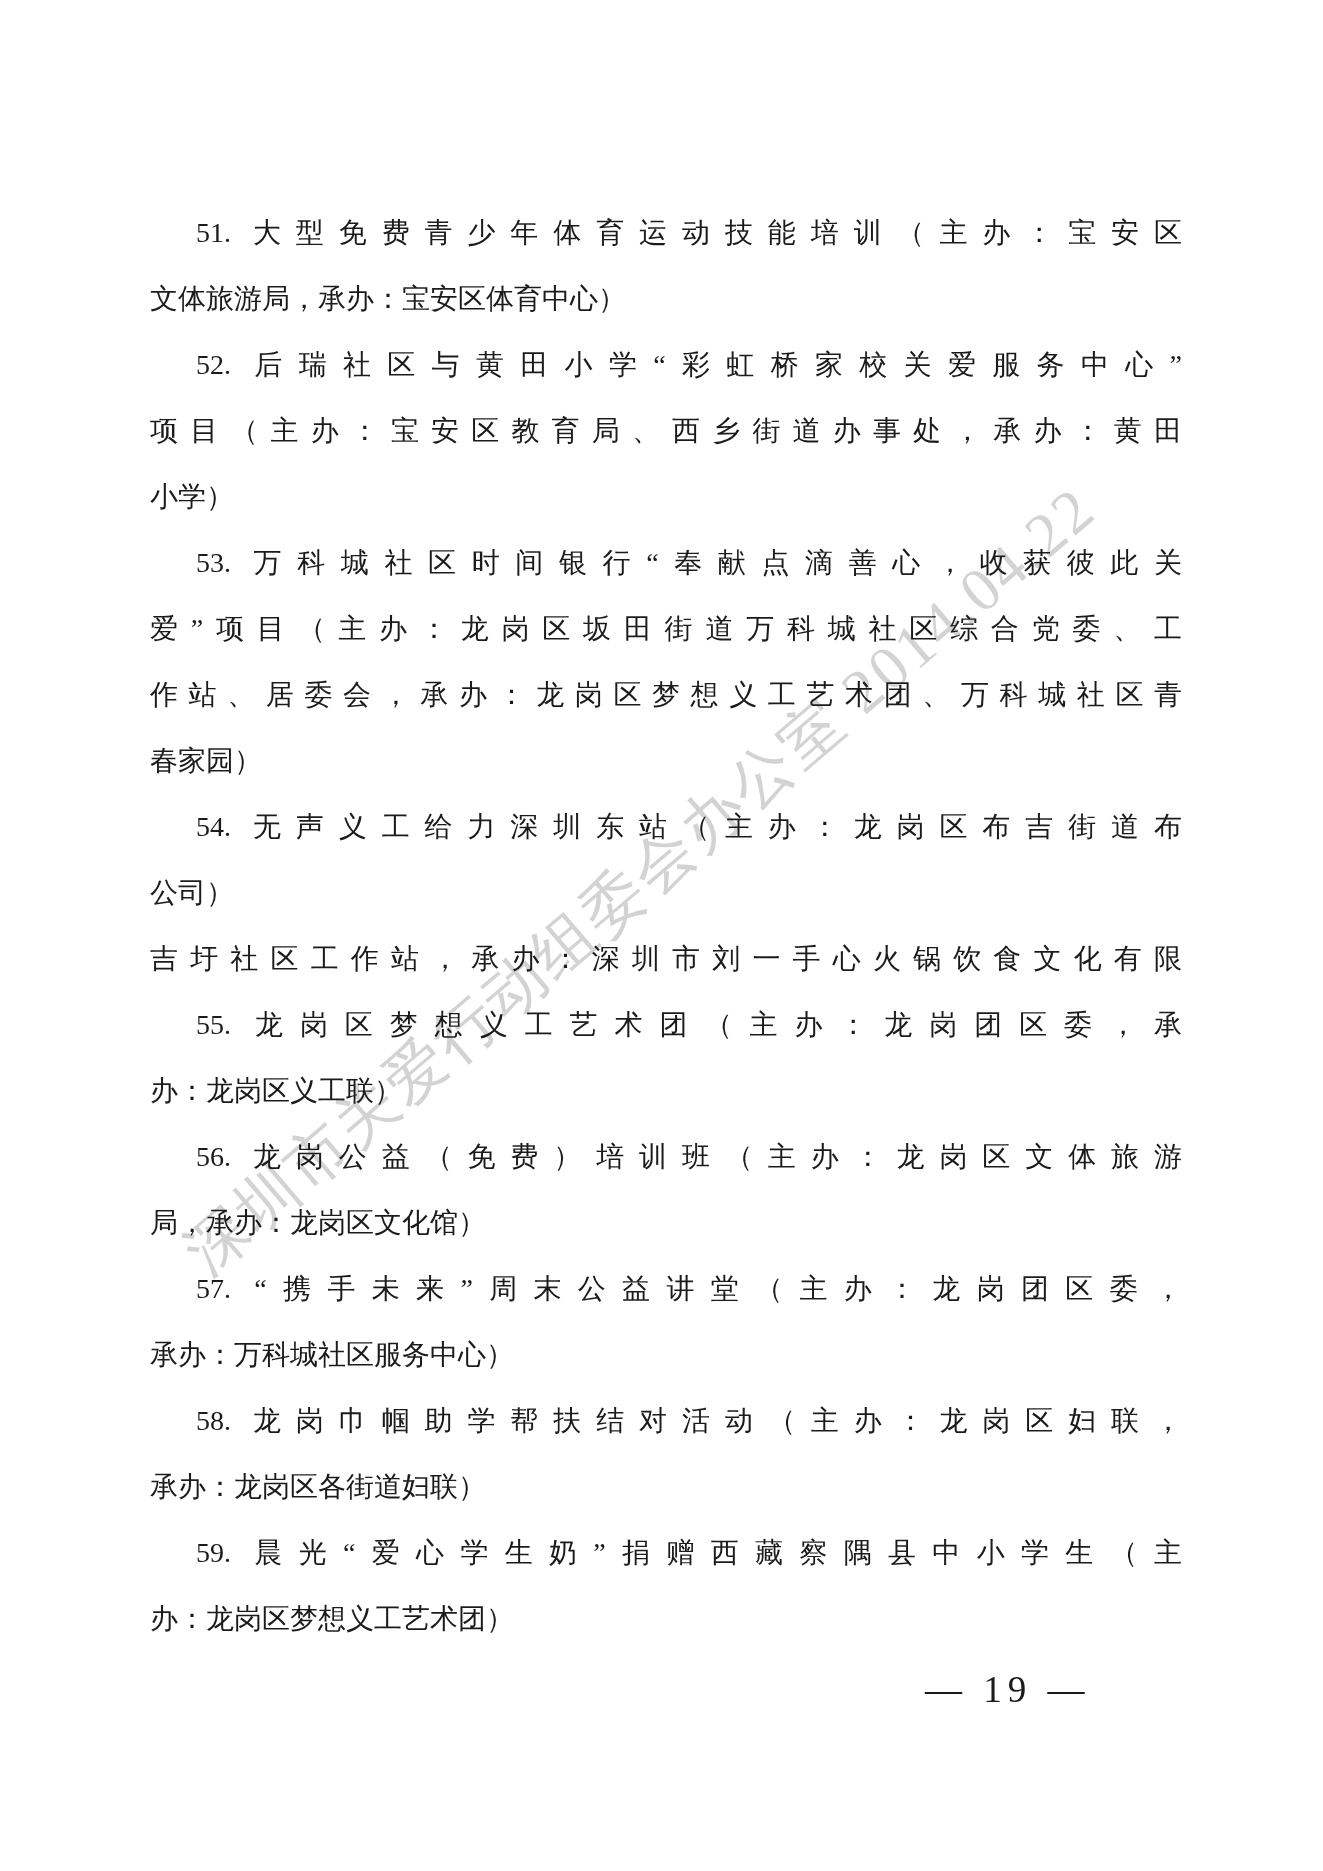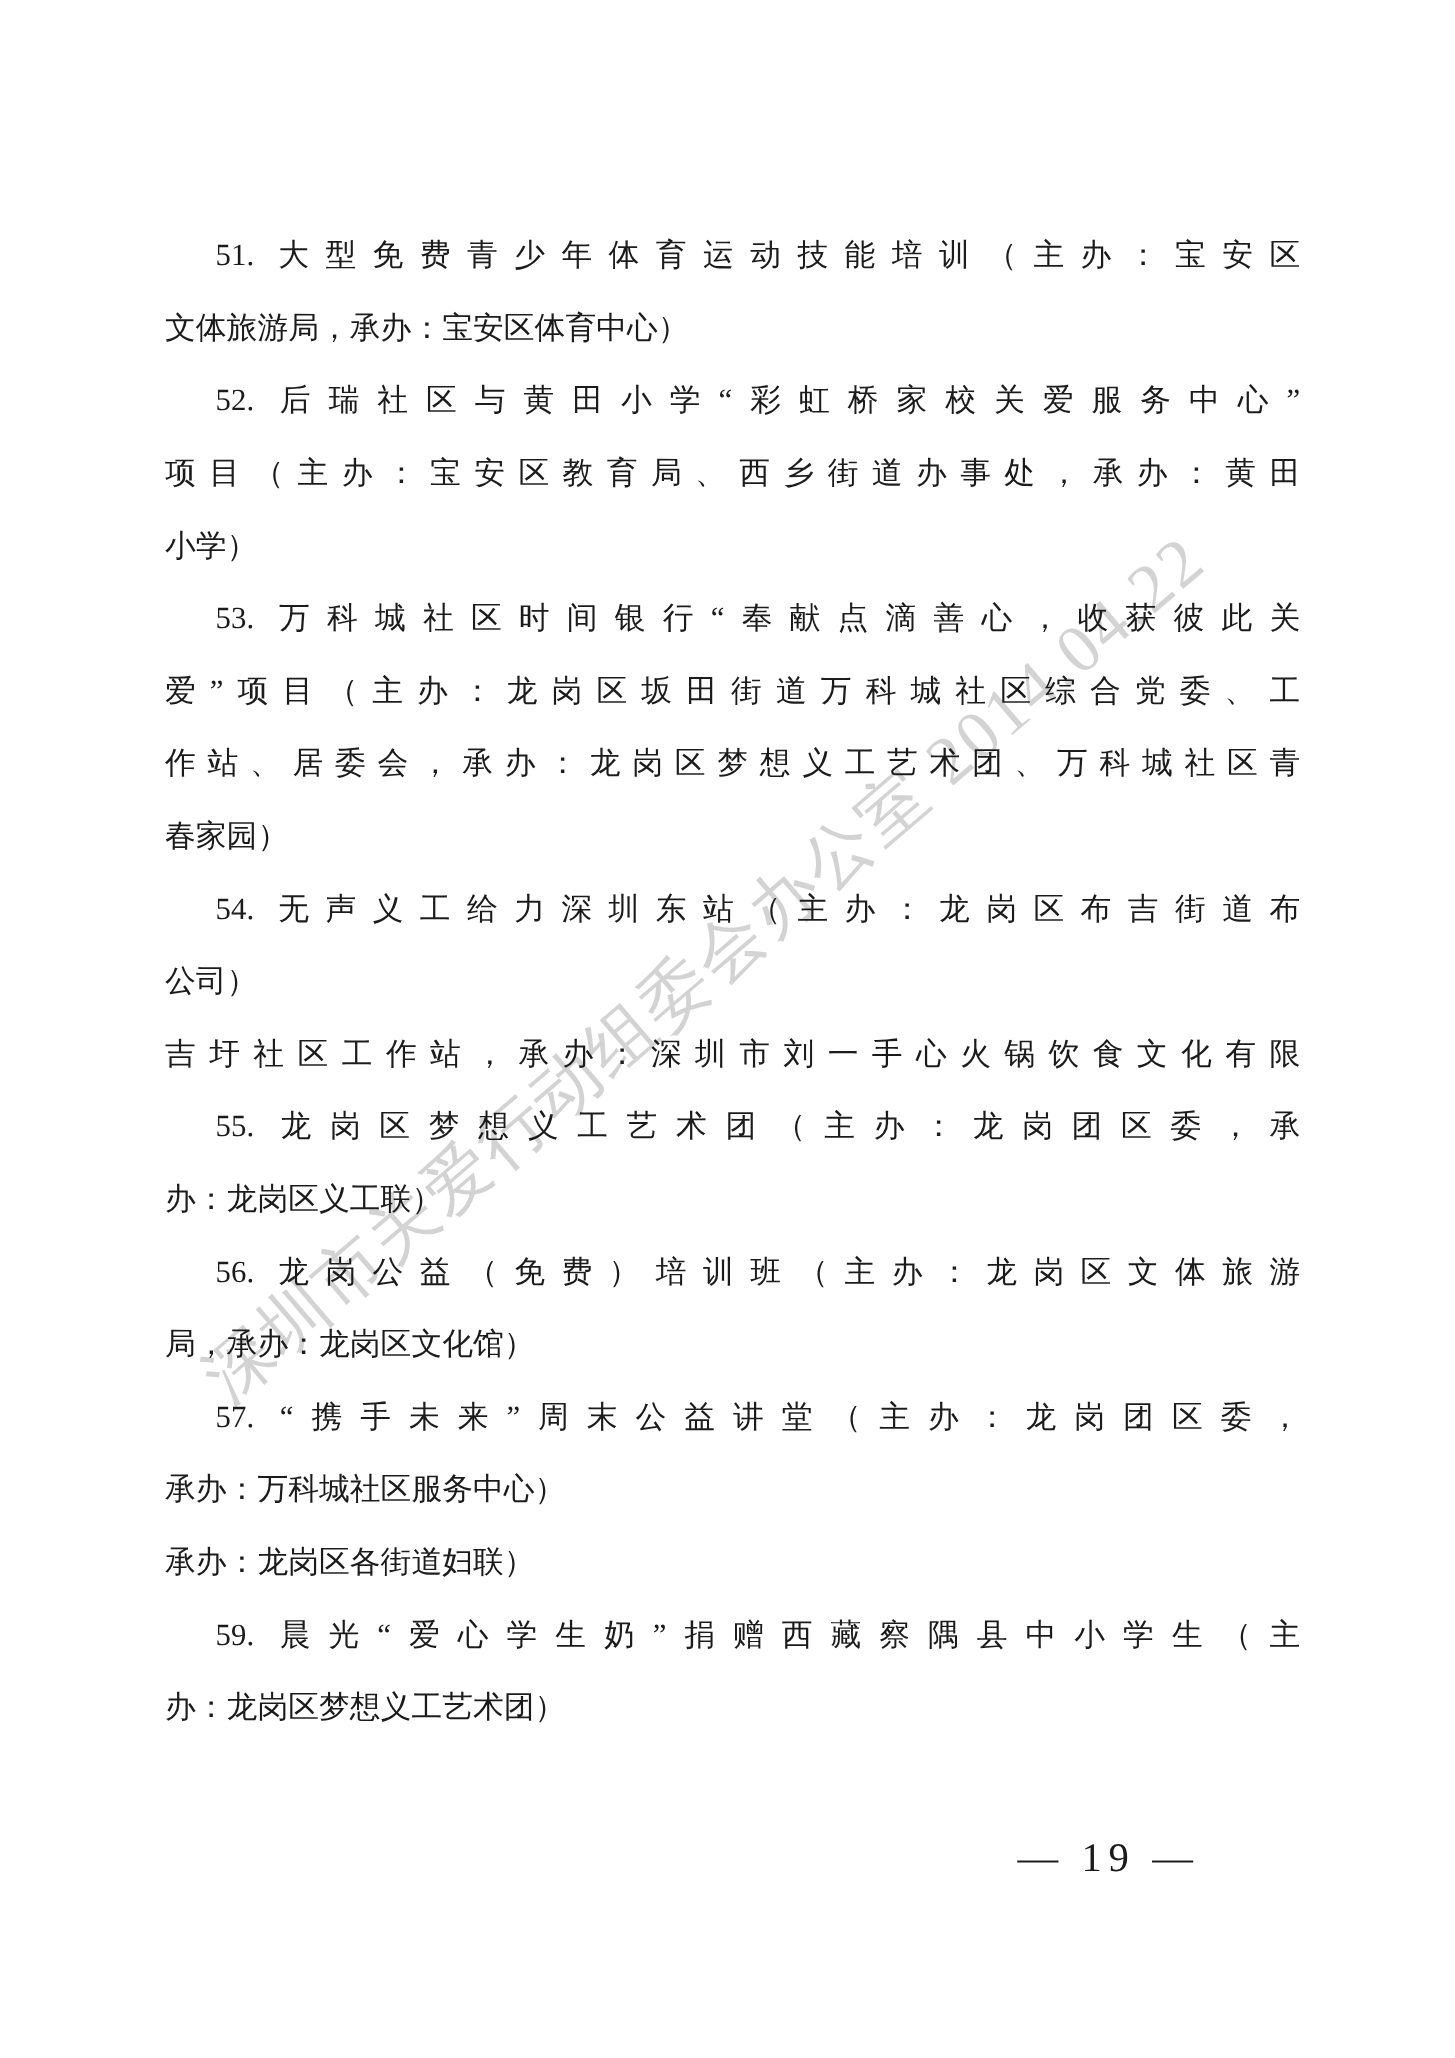--- a/index.html
+++ b/index.html
@@ -107,20 +107,21 @@
       <div class="line first fill">56. 龙岗公益（免费）培训班（主办：龙岗区文体旅游</div>
       <div class="line">局，承办：龙岗区文化馆）</div>
     </div>
 
     <div class="para">
       <div class="line first fill">57. “携手未来”周末公益讲堂（主办：龙岗团区委，</div>
       <div class="line">承办：万科城社区服务中心）</div>
     </div>
 
     <div class="para">
+      <div class="line first fill">58. 龙岗巾帼助学帮扶结对活动（主办：龙岗区妇联，</div>
       <div class="line">承办：龙岗区各街道妇联）</div>
     </div>
 
     <div class="para">
       <div class="line first fill">59. 晨光“爱心学生奶”捐赠西藏察隅县中小学生（主</div>
       <div class="line">办：龙岗区梦想义工艺术团）</div>
     </div>
 
   </div>
 

